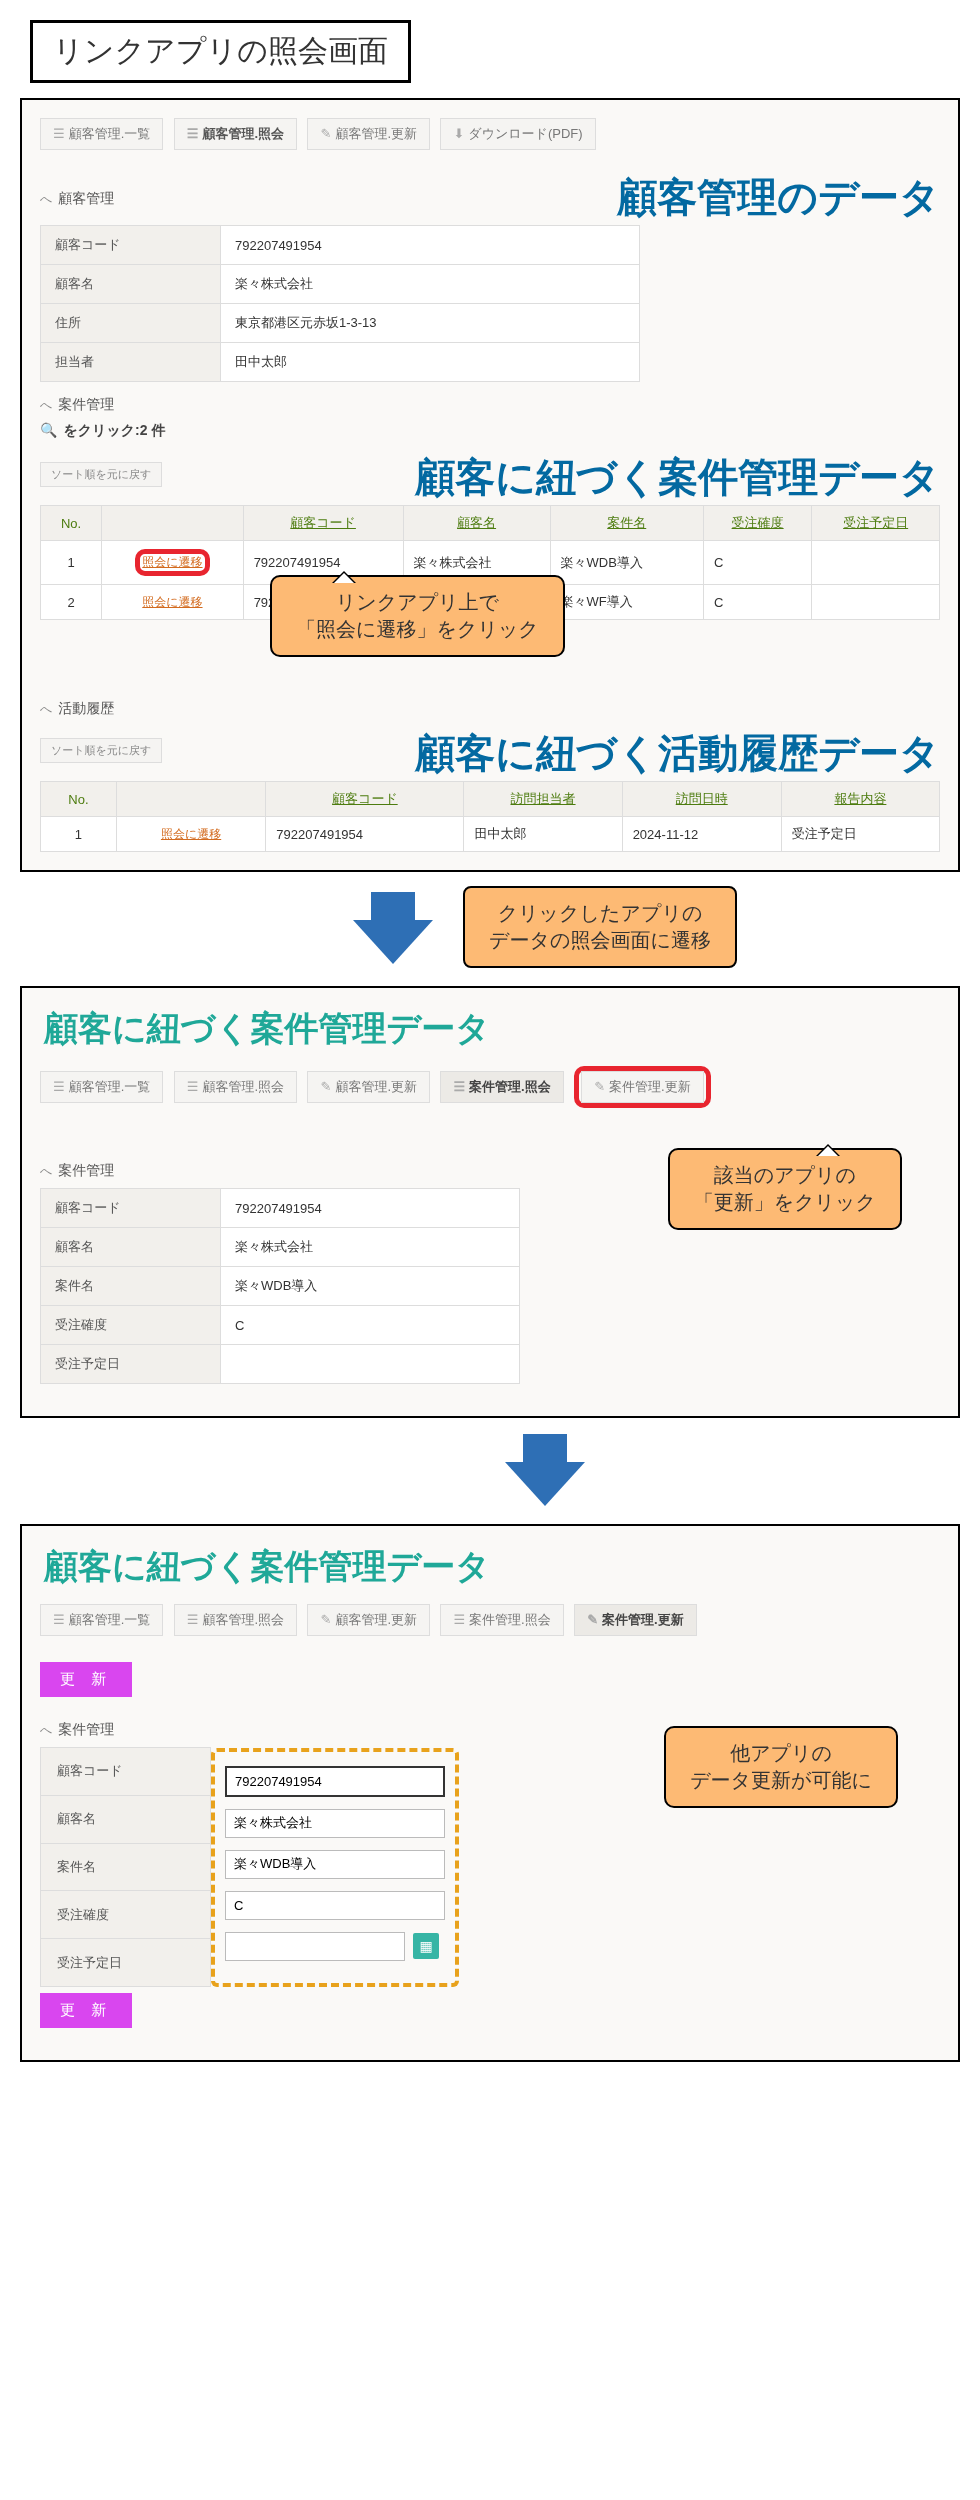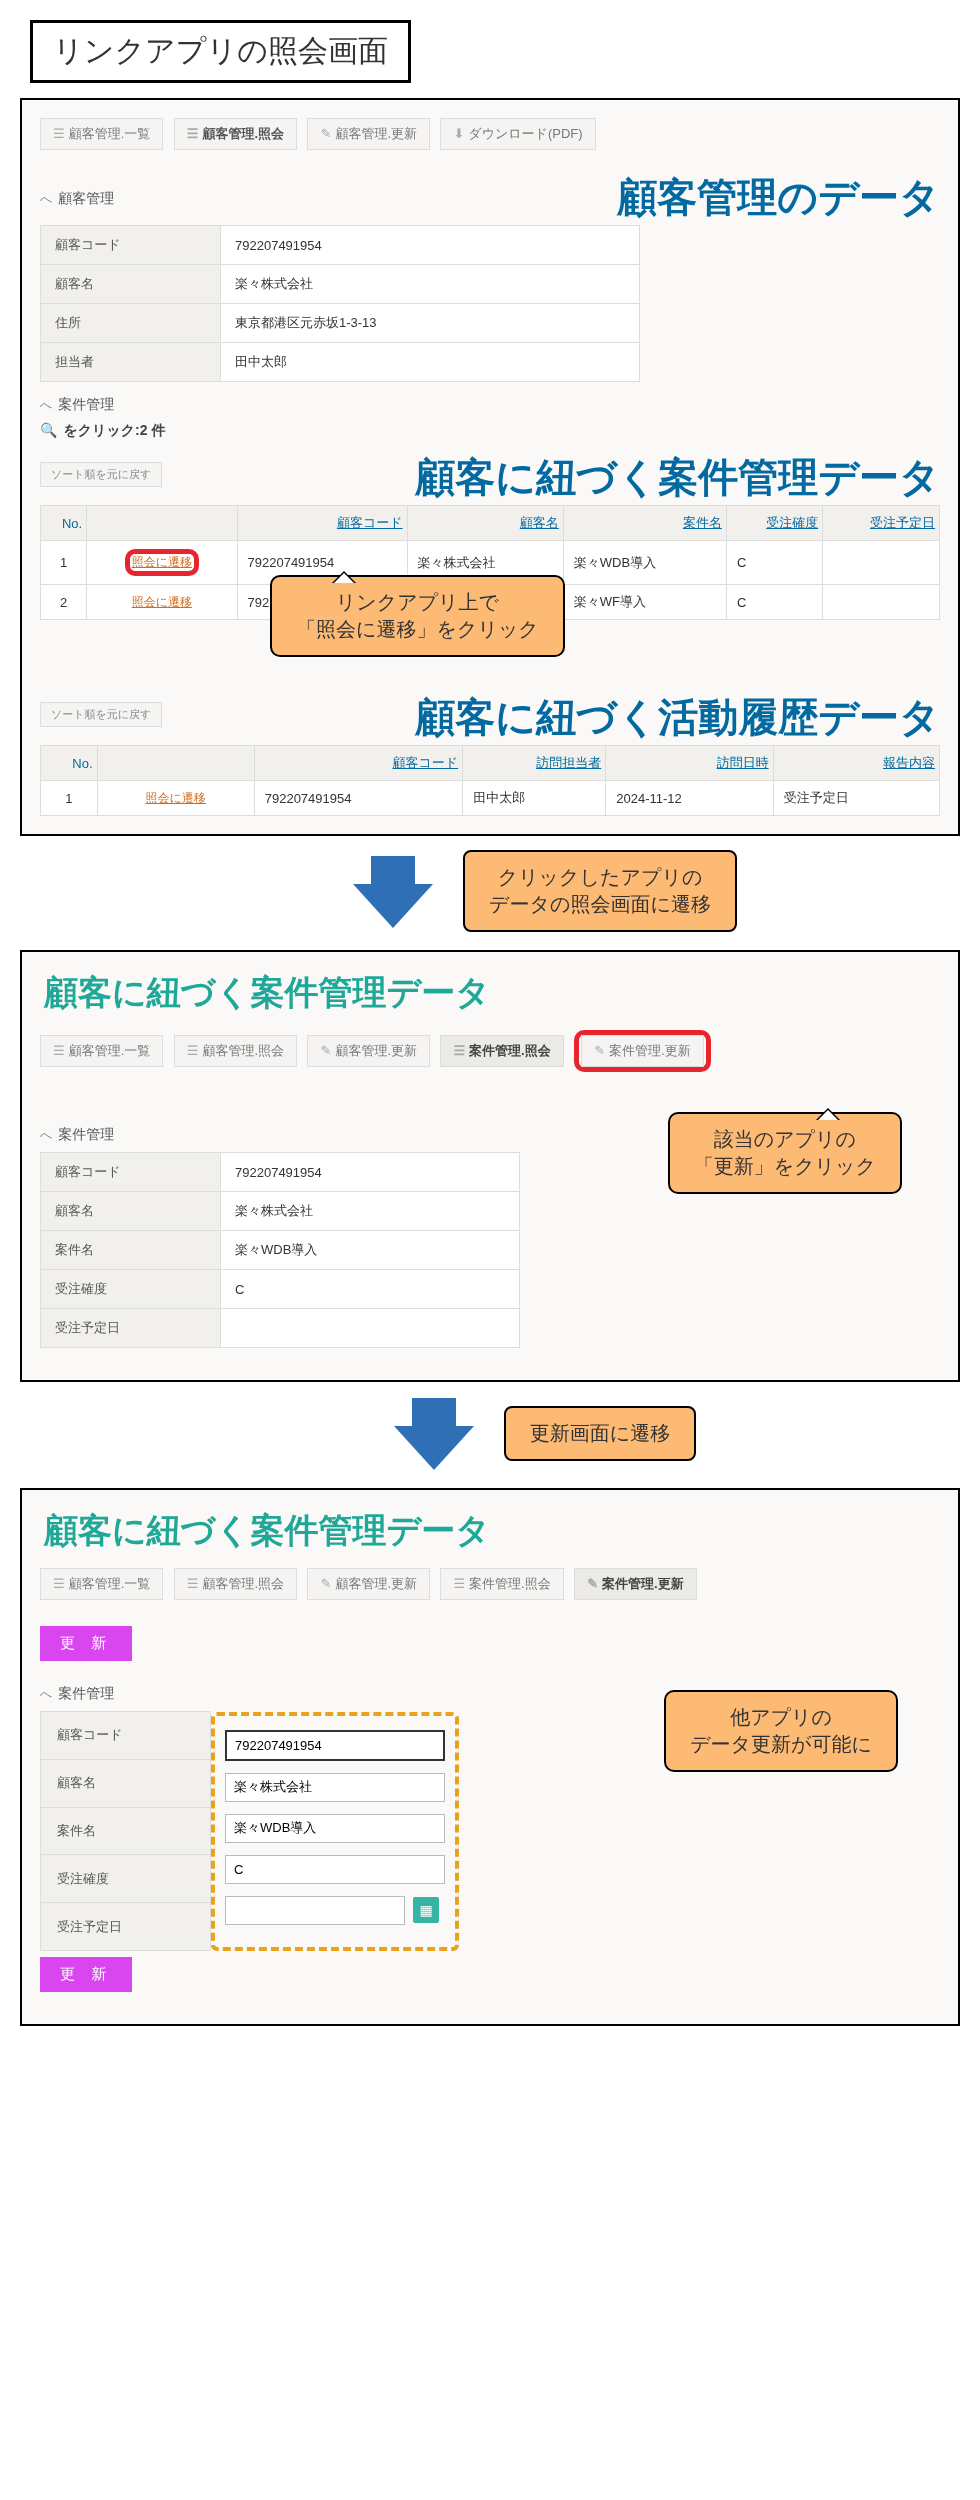--- a/index.html
+++ b/index.html
@@ -30,21 +30,21 @@
   table.detail th, table.detail td { border:1px solid #ddd; font-size:13px; text-align:left; }
   table.detail th { background:#f2f0ec; color:#555; font-weight:normal; padding:10px 14px; width:180px; }
   table.detail td { background:#fff; color:#333; padding:10px 14px; }
 
   .search-line { font-size:14px; color:#444; margin:6px 0 10px 0; }
   .search-line .mag { margin-right:6px; color:#666; }
 
   .sort-btn { display:inline-block; border:1px solid #ddd; background:#f5f4f2; padding:4px 10px; font-size:11px; color:#888; margin-bottom:6px; }
 
   table.grid { border-collapse: collapse; width: 100%; }
-  table.grid th { border:1px solid #ddd; background:#f2f0ec; color:#0369a1; font-size:13px; font-weight:normal; padding:8px 4px; text-decoration: underline; text-align:right; }
+  table.grid th { border:1px solid #ddd; background:#f2f0ec; color:#4d7c0f; font-size:13px; font-weight:normal; padding:8px 10px; text-decoration: underline; text-align:center; }
   table.grid th.noul { text-decoration:none; }
   table.grid td { border:1px solid #ddd; background:#fff; color:#333; font-size:13px; padding:8px 10px; text-align:left; }
   table.grid td.center { text-align:center; }
   .link-orange { color:#d36b1f; text-decoration:underline; cursor:pointer; font-size:12px; }
 
   .red-box { border:5px solid #e8252f; border-radius:10px; padding:0 2px; display:inline-block; }
 
   .speech { position:relative; border:2px solid #000; border-radius:10px; background:#fdba74; padding:12px 24px; font-size:20px; text-align:center; }
   .speech.tl::before { content:""; position:absolute; top:-18px; left:60px; border:12px solid transparent; border-bottom-color:#000; }
   .speech.tl::after  { content:""; position:absolute; top:-14px; left:62px; border:10px solid transparent; border-bottom-color:#fff; }
@@ -153,20 +153,21 @@
         </table>
       <div style="position:absolute; left:230px; top:70px; z-index:5;">
         <div class="speech tl">
           <span>リンクアプリ上で</span><br><span>「照会に遷移」をクリック</span>
         </div>
       </div>
     </div>
 
     <div style="height:70px"></div>
 
+    <div class="section-head"><span class="chev">へ</span><span>活動履歴</span></div>
     <div class="overlay-row">
       <span class="sort-btn">ソート順を元に戻す</span>
       <div class="overlay-teal">顧客に紐づく活動履歴データ</div>
     </div>
 
     <table class="grid">
       <tbody>
           <tr>
         <th class="noul">No.</th>
         <th class="noul"></th>
@@ -242,21 +243,20 @@
     </tbody>
       </table>
   </div>
 
   
   <div class="arrow-row">
     <div style="width:80px"></div>
     <div style="margin-top:30px">
         <div class="big-arrow"></div>
       </div>
-    <div class="speech" style="border-radius:8px;">更新画面に遷移</div>
   </div>
 
   
   <div class="panel rel">
     <div class="teal-title">顧客に紐づく案件管理データ</div>
     <div class="toolbar">
       <span class="btn"><span class="ic">☰</span><span>顧客管理.一覧</span></span>
       <span class="btn"><span class="ic">☰</span><span>顧客管理.照会</span></span>
       <span class="btn"><span class="ic">✎</span><span>顧客管理.更新</span></span>
       <span class="btn"><span class="ic">☰</span><span>案件管理.照会</span></span>

